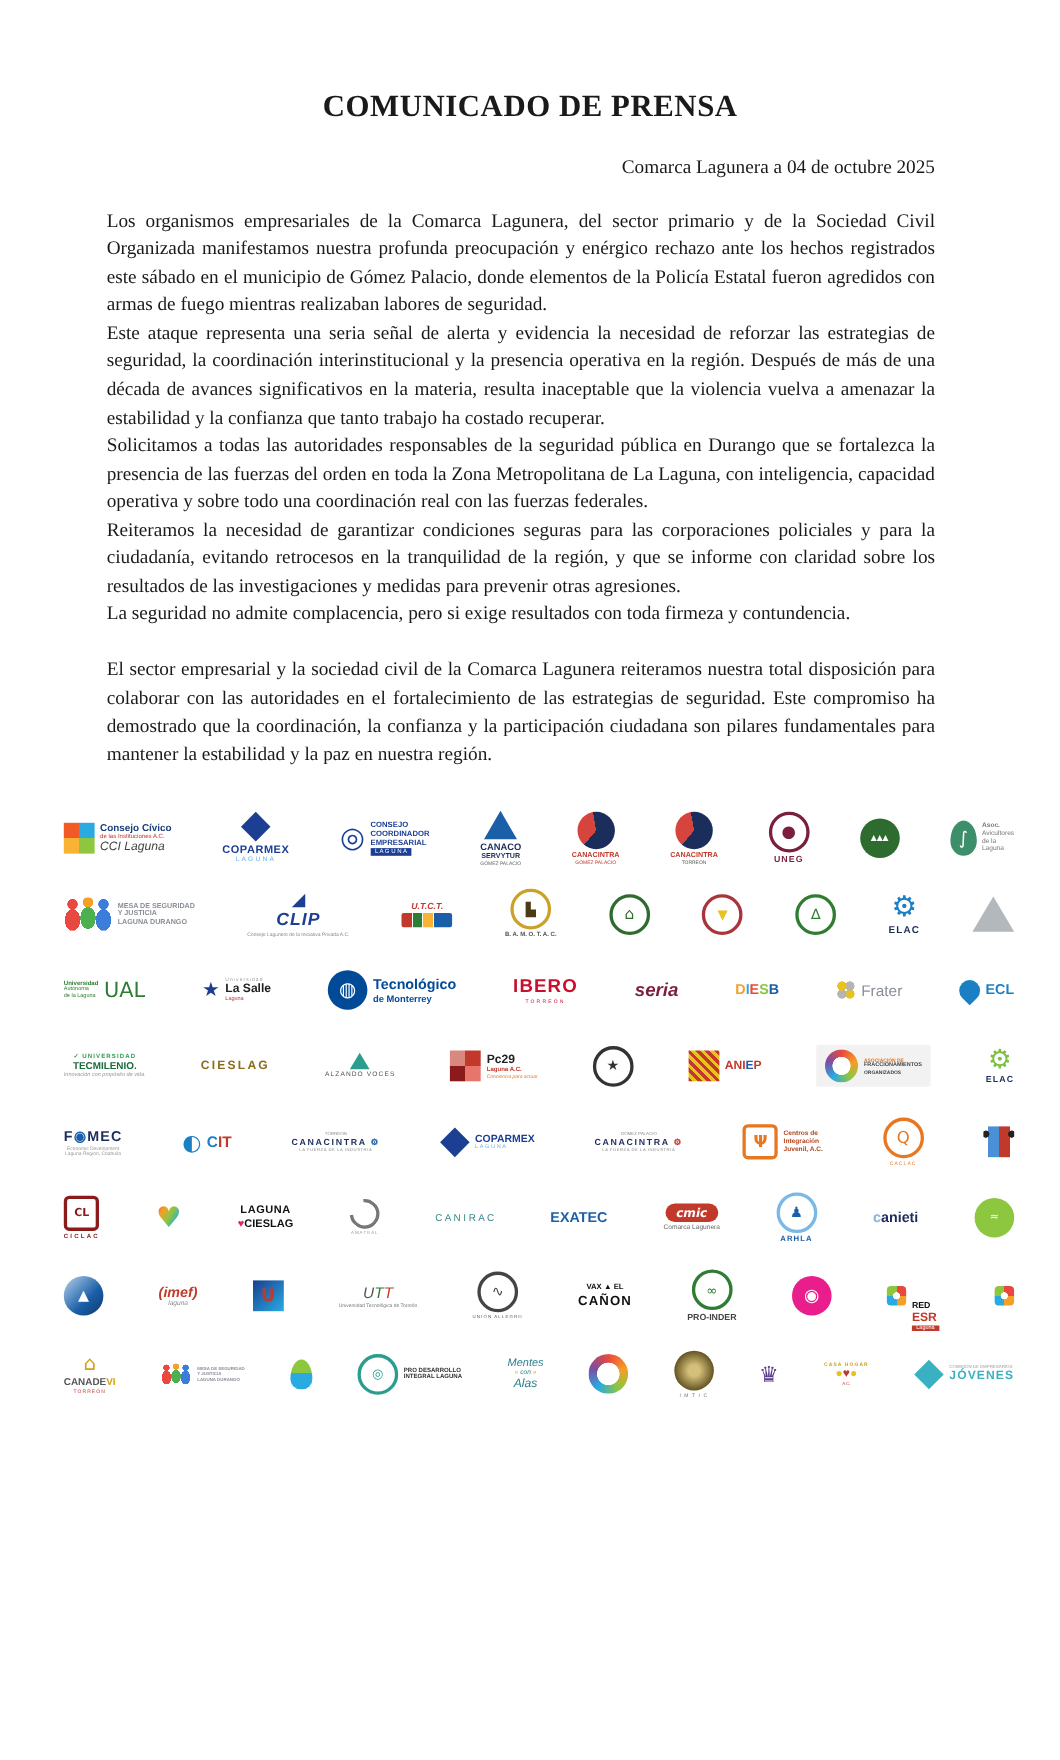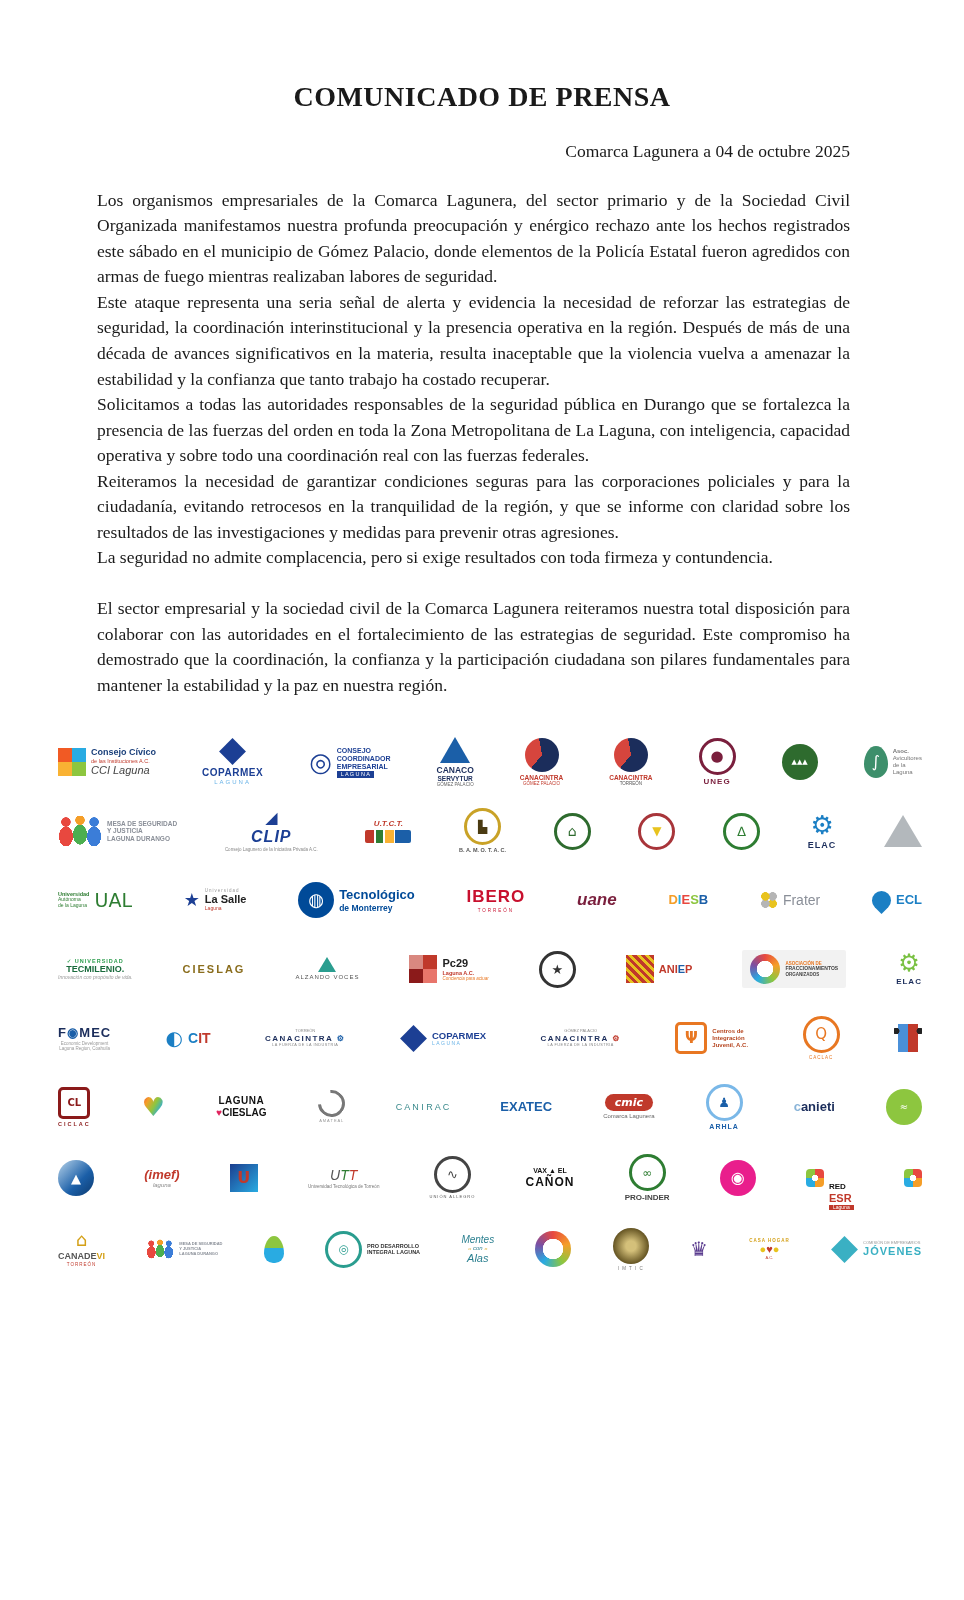--- a/index.html
+++ b/index.html
@@ -218,21 +218,21 @@
           </div>
         </div>
         <div class="logo col">
           <div class="ltext">
             <div class="lline" style="color: rgb(200, 16, 46); font-size: 17px; font-weight: 700; letter-spacing: 1px;">IBERO</div>
             <div class="lline" style="color: rgb(200, 16, 46); font-size: 4.5px; letter-spacing: 2px;">TORREÓN</div>
           </div>
         </div>
         <div class="logo col">
           <div class="ltext">
-            <div class="lline" style="color: rgb(122, 31, 61); font-size: 17px; font-weight: 800; font-style: italic;">uane</div>
+            <div class="lline" style="color: rgb(122, 31, 61); font-size: 17px; font-weight: 800; font-style: italic;">seria</div>
           </div>
         </div>
         <div class="logo col">
           <div class="ltext">
             <div class="lline" style="font-size: 13px; font-weight: 800;"><span style="color: rgb(245, 158, 40);">D</span><span style="color: rgb(41, 171, 226);">I</span><span style="color: rgb(232, 72, 63);">E</span><span style="color: rgb(141, 198, 63);">S</span><span style="color: rgb(27, 95, 168);">B</span></div>
           </div>
         </div>
         <div class="logo row">
           <div class="licon ic-clover"></div>
           <div class="ltext">

